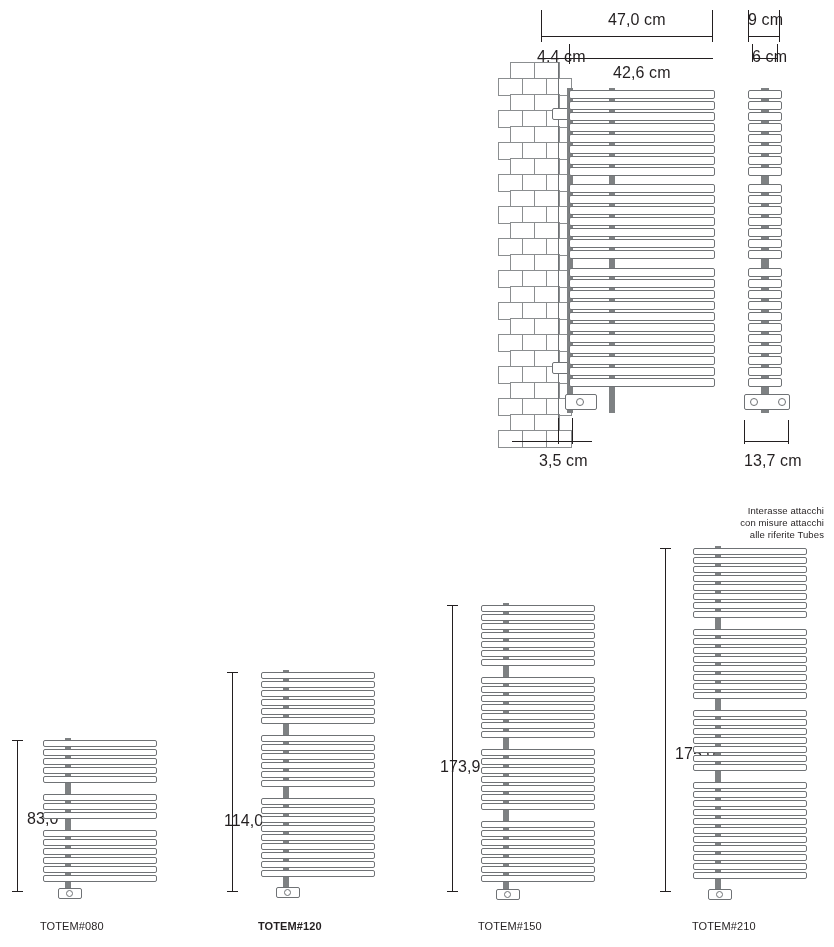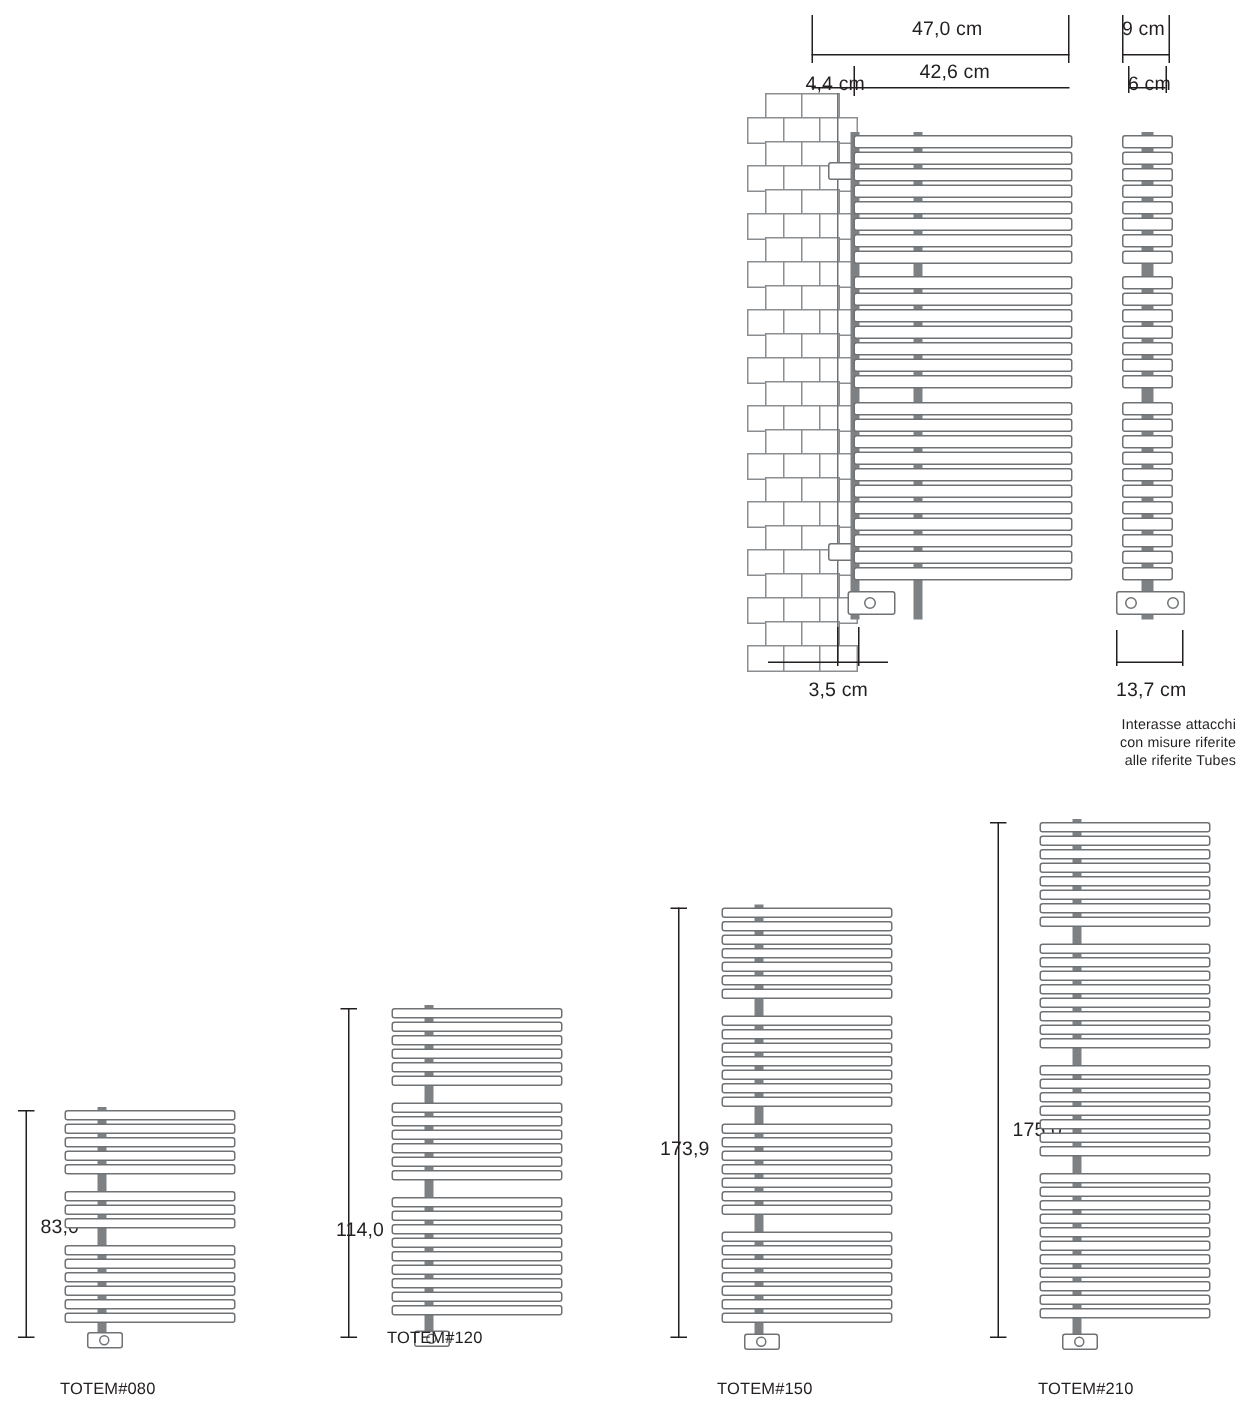--- a/index.html
+++ b/index.html
@@ -5,22 +5,22 @@
   html,body{margin:0;padding:0;}
   body{
     width:834px;height:947px;
     background:#ffffff;
     font-family:"Liberation Sans", sans-serif;
     color:#231f20;
     position:relative;
     overflow:hidden;
   }
   .stage{position:absolute;left:0;top:0;width:834px;height:947px;}
-  .lbl{position:absolute;font-size:13px;color:#231f20;white-space:nowrap;letter-spacing:0.1px;}
-  .lbl.small{font-size:9.5px;line-height:12px;}
+  .lbl{position:absolute;font-size:16px;color:#231f20;white-space:nowrap;letter-spacing:0.1px;}
+  .lbl.small{font-size:9.5px;line-height:12px;margin-top:27px;}
   .lbl.model{font-size:11px;}
   .ln{position:absolute;background:#231f20;}
   .h{height:1px;}
   .v{width:1px;}
   
   .rad{position:absolute;}
   .rail{position:absolute;background:#7e8183;}
   .bar{position:absolute;border:1px solid #6f7275;background:#ffffff;border-radius:2px;}
   .brick{position:absolute;border:1px solid #8b8e90;background:#ffffff;}
   .valve{position:absolute;border:1px solid #6f7275;background:#ffffff;border-radius:2px;}
@@ -34,21 +34,21 @@
   <div class="ln h" style="left:541px;top:36px;width:172px;"></div>
   <div class="ln v" style="left:541px;top:10px;height:32px;"></div>
   <div class="ln v" style="left:712px;top:10px;height:32px;"></div>
   <div class="lbl" style="left:608px;top:11px;">47,0 cm</div>
 
   <div class="ln h" style="left:541px;top:58px;width:29px;"></div>
   <div class="ln v" style="left:569px;top:44px;height:20px;"></div>
   <div class="lbl" style="left:537px;top:48px;">4,4 cm</div>
 
   <div class="ln h" style="left:570px;top:58px;width:143px;"></div>
-  <div class="lbl" style="left:613px;top:40px;">42,6 cm</div>
+  <div class="lbl" style="left:613px;top:64px;">42,6 cm</div>
 
   <div style="position:absolute;left:510px;top:62px;width:48px;height:380px;">
     <div class="brick" style="left:0px;top:0px;width:24px;height:16px;"></div>
     <div class="brick" style="left:24px;top:0px;width:24px;height:16px;"></div>
     <div class="brick" style="left:-12px;top:16px;width:24px;height:16px;"></div>
     <div class="brick" style="left:12px;top:16px;width:24px;height:16px;"></div>
     <div class="brick" style="left:36px;top:16px;width:24px;height:16px;"></div>
     <div class="brick" style="left:0px;top:32px;width:24px;height:16px;"></div>
     <div class="brick" style="left:24px;top:32px;width:24px;height:16px;"></div>
     <div class="brick" style="left:-12px;top:48px;width:24px;height:16px;"></div>
@@ -195,21 +195,21 @@
     <div class="circ" style="left:2px;top:310px;width:6px;height:6px;"></div>
     <div class="circ" style="left:30px;top:310px;width:6px;height:6px;"></div>
   </div>
 
   <div class="ln v" style="left:744px;top:420px;height:24px;"></div>
   <div class="ln v" style="left:788px;top:420px;height:24px;"></div>
   <div class="ln h" style="left:744px;top:441px;width:44px;"></div>
   <div class="lbl" style="left:744px;top:452px;">13,7 cm</div>
 
   <div class="lbl small" style="left:724px;top:478px;text-align:right;width:100px;">Interasse attacchi</div>
-  <div class="lbl small" style="left:724px;top:490px;text-align:right;width:100px;">con misure riferite</div>
+  <div class="lbl small" style="left:724px;top:490px;text-align:right;width:100px;">con misure attacchi</div>
   <div class="lbl small" style="left:724px;top:502px;text-align:right;width:100px;">alle riferite Tubes</div>
 
   <div class="ln v" style="left:17px;top:740px;height:152px;"></div>
   <div class="ln h" style="left:12px;top:740px;width:11px;"></div>
   <div class="ln h" style="left:12px;top:891px;width:11px;"></div>
   <div class="lbl" style="left:27px;top:810px;">83,0</div>
 
   <div class="rad" style="left:40px;top:738px;width:115px;height:160px;">
     <div class="rail" style="left:25px;top:0px;width:6px;height:155px;"></div>
     <div class="bar" style="left:3px;top:2px;width:112px;height:5px;"></div>
@@ -255,21 +255,21 @@
     <div class="bar" style="left:3px;top:146px;width:112px;height:5px;"></div>
     <div class="bar" style="left:3px;top:155px;width:112px;height:5px;"></div>
     <div class="bar" style="left:3px;top:164px;width:112px;height:5px;"></div>
     <div class="bar" style="left:3px;top:173px;width:112px;height:5px;"></div>
     <div class="bar" style="left:3px;top:182px;width:112px;height:5px;"></div>
     <div class="bar" style="left:3px;top:191px;width:112px;height:5px;"></div>
     <div class="bar" style="left:3px;top:200px;width:112px;height:5px;"></div>
     <div class="bar" style="left:18px;top:217px;width:22px;height:9px;"></div>
     <div class="circ" style="left:26px;top:219px;width:5px;height:5px;"></div>
   </div>
-  <div class="lbl model" style="left:258px;top:886px;">TOTEM#120</div>
+  <div class="lbl model" style="left:258px;top:920px;font-weight:bold;">TOTEM#120</div>
 
   <div class="ln v" style="left:452px;top:605px;height:287px;"></div>
   <div class="ln h" style="left:447px;top:605px;width:11px;"></div>
   <div class="ln h" style="left:447px;top:891px;width:11px;"></div>
   <div class="lbl" style="left:440px;top:758px;">173,9</div>
 
   <div class="rad" style="left:478px;top:603px;width:115px;height:296px;">
     <div class="rail" style="left:25px;top:0px;width:6px;height:290px;"></div>
     <div class="bar" style="left:3px;top:2px;width:112px;height:5px;"></div>
     <div class="bar" style="left:3px;top:11px;width:112px;height:5px;"></div>

